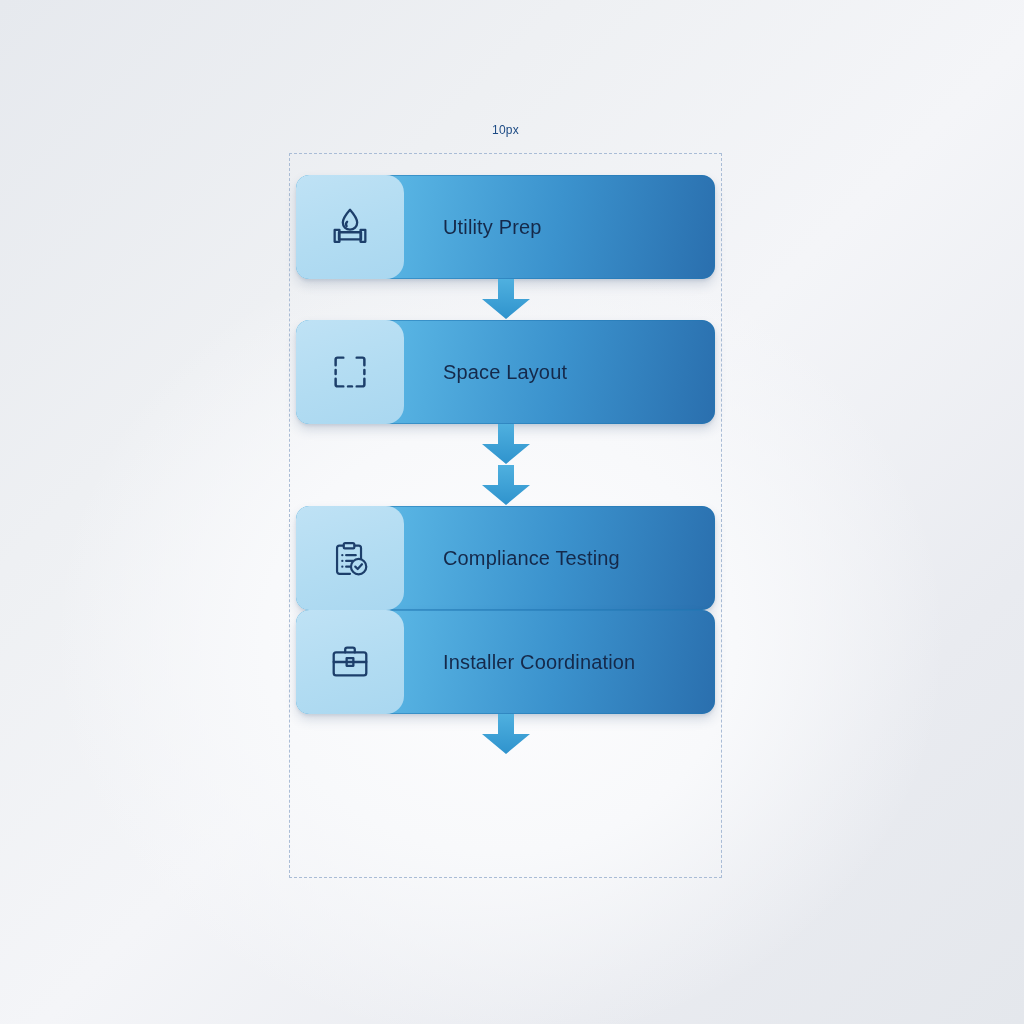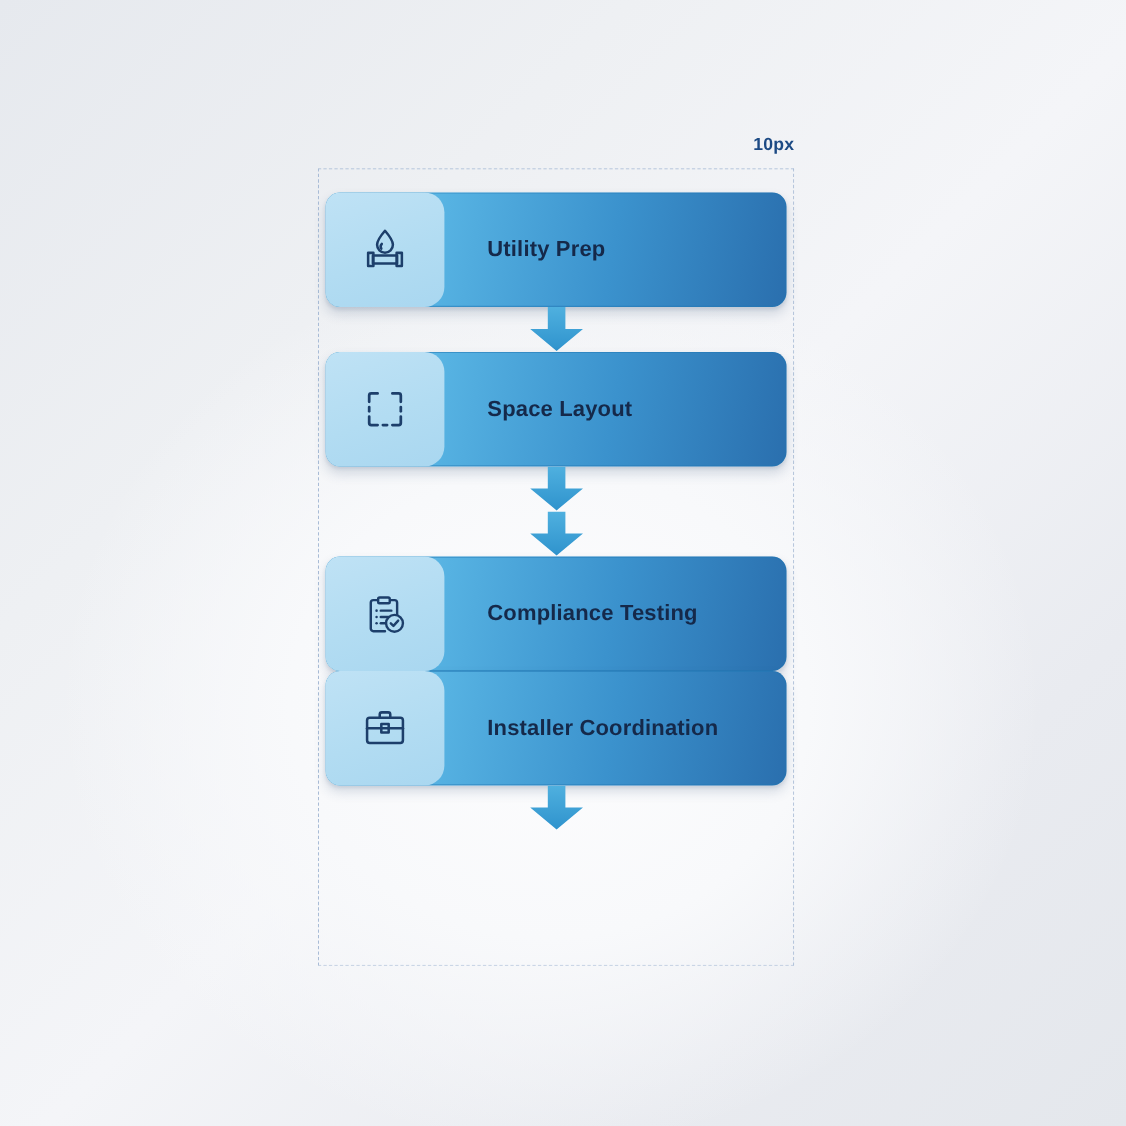--- a/index.html
+++ b/index.html
@@ -22,23 +22,23 @@
       radial-gradient(ellipse 620px 560px at 500px 640px, #fdfdfe 0%, #f8f9fb 38%, rgba(240,242,245,0) 72%),
       linear-gradient(135deg, #e6e9ee 0%, #eef0f3 28%, #f4f5f8 52%, #e9ebf0 78%, #e4e7ec 100%);
   }
 
   
   .dim-label {
     position: absolute;
     left: 289px;
     top: 124px;
     width: 433px;
-    text-align: right;
-    font-size: 16px;
-    font-weight: bold;
+    text-align: center;
+    font-size: 12px;
+    font-weight: normal;
     color: #1c4a84;
     letter-spacing: 0.2px;
     line-height: 1;
   }
 
   
   .dashed-frame {
     position: absolute;
     left: 289px;
     top: 153px;
@@ -102,21 +102,21 @@
     height: 46px;
   }
 
   .card-label {
     flex: 1 1 auto;
     display: flex;
     align-items: center;
     padding-left: 39px;
     padding-right: 0;
     font-size: 20px;
-    font-weight: bold;
+    font-weight: normal;
     color: #15294a;
     letter-spacing: 0.15px;
     z-index: 2;
   }
 
   
   .connector {
     position: relative;
     height: 41px;
     display: flex;

